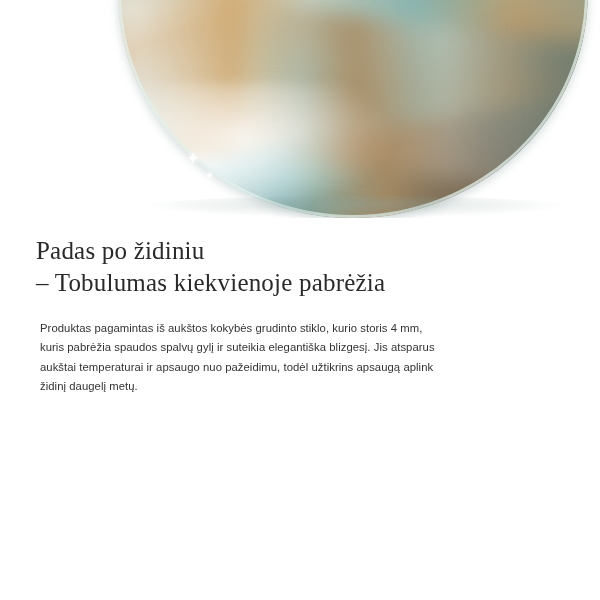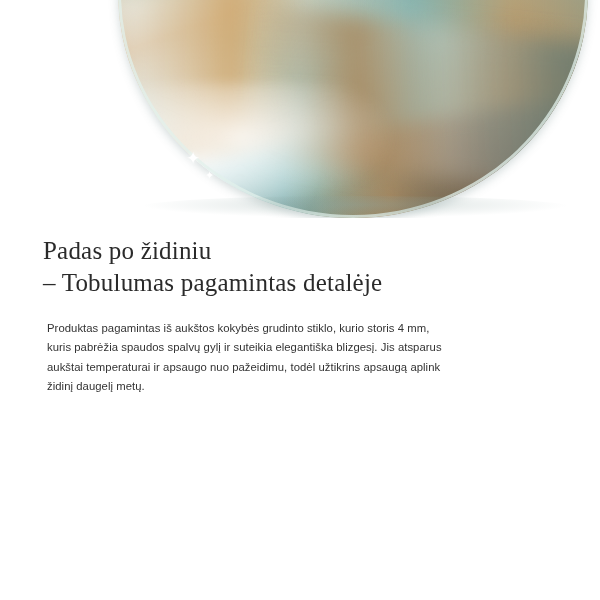--- a/index.html
+++ b/index.html
@@ -115,21 +115,21 @@
     top: 196px;
     width: 430px;
     height: 22px;
     border-radius: 50%;
     background: radial-gradient(ellipse at 50% 40%, rgba(140,165,160,0.35) 0%, rgba(255,255,255,0) 70%);
   }
 
   
   .content {
     position: absolute;
-    left: 7px;
+    left: 0;
     top: 218px;
     width: 476px;
   }
   .headline {
     margin: 0;
     padding: 17px 36px 0 36px;
     font-family: "Liberation Serif", serif;
     font-size: 25px;
     line-height: 1.28;
     font-weight: 400;
@@ -161,18 +161,18 @@
     </div>
     <div class="hero-shadow"></div>
     <span class="hero-sparkle s1">✦</span>
     <span class="hero-sparkle s2">✦</span>
     <span class="hero-sparkle s3">✦</span>
   </div>
 
   <div class="content">
     <h1 class="headline">
       <span>Padas po židiniu</span>
-      <span class="line2">– Tobulumas pagamintas detalėje</span>
+      <span class="line2">– Tobulumas kiekvienoje pabrėžia</span>
     </h1>
     <p class="body-copy">Produktas pagamintas iš aukštos kokybės grudinto stiklo, kurio storis 4 mm, kuris pabrėžia spaudos spalvų gylį ir suteikia elegantiška blizgesį. Jis atsparus aukštai temperaturai ir apsaugo nuo pažeidimu, todėl užtikrins apsaugą aplink židinį daugelį metų.</p>
   </div>
 
 </div>
 
 </body></html>

